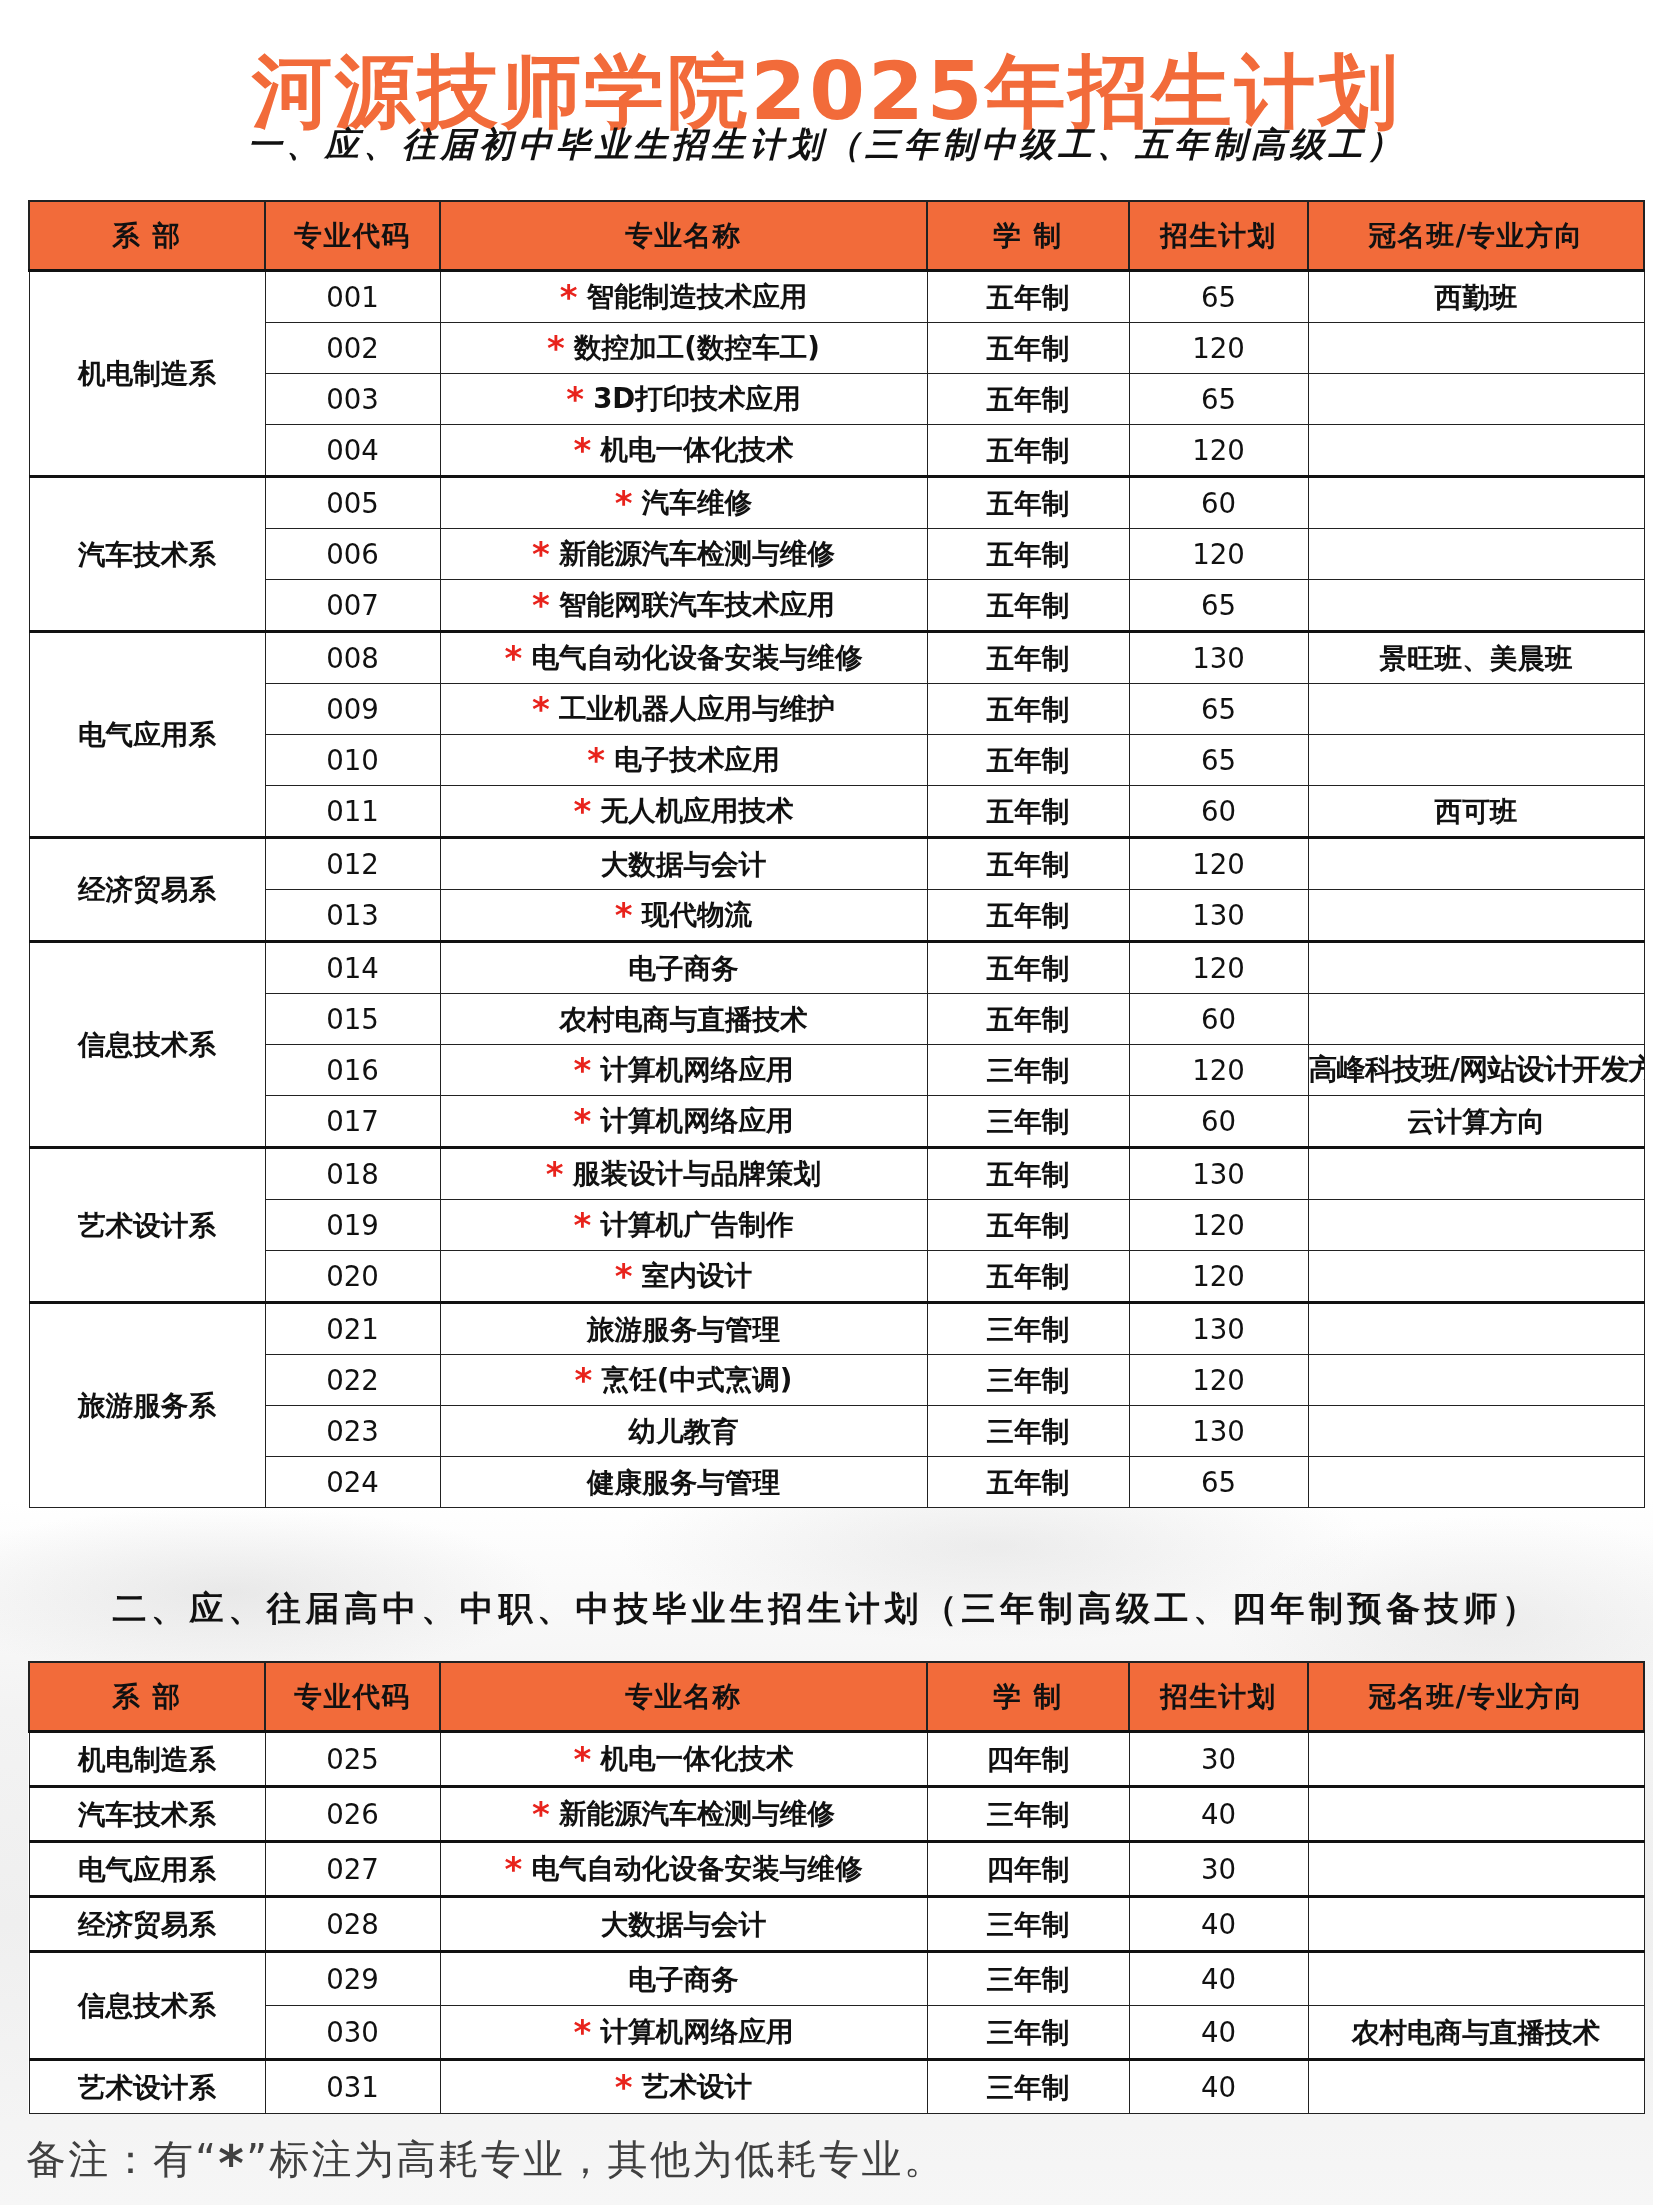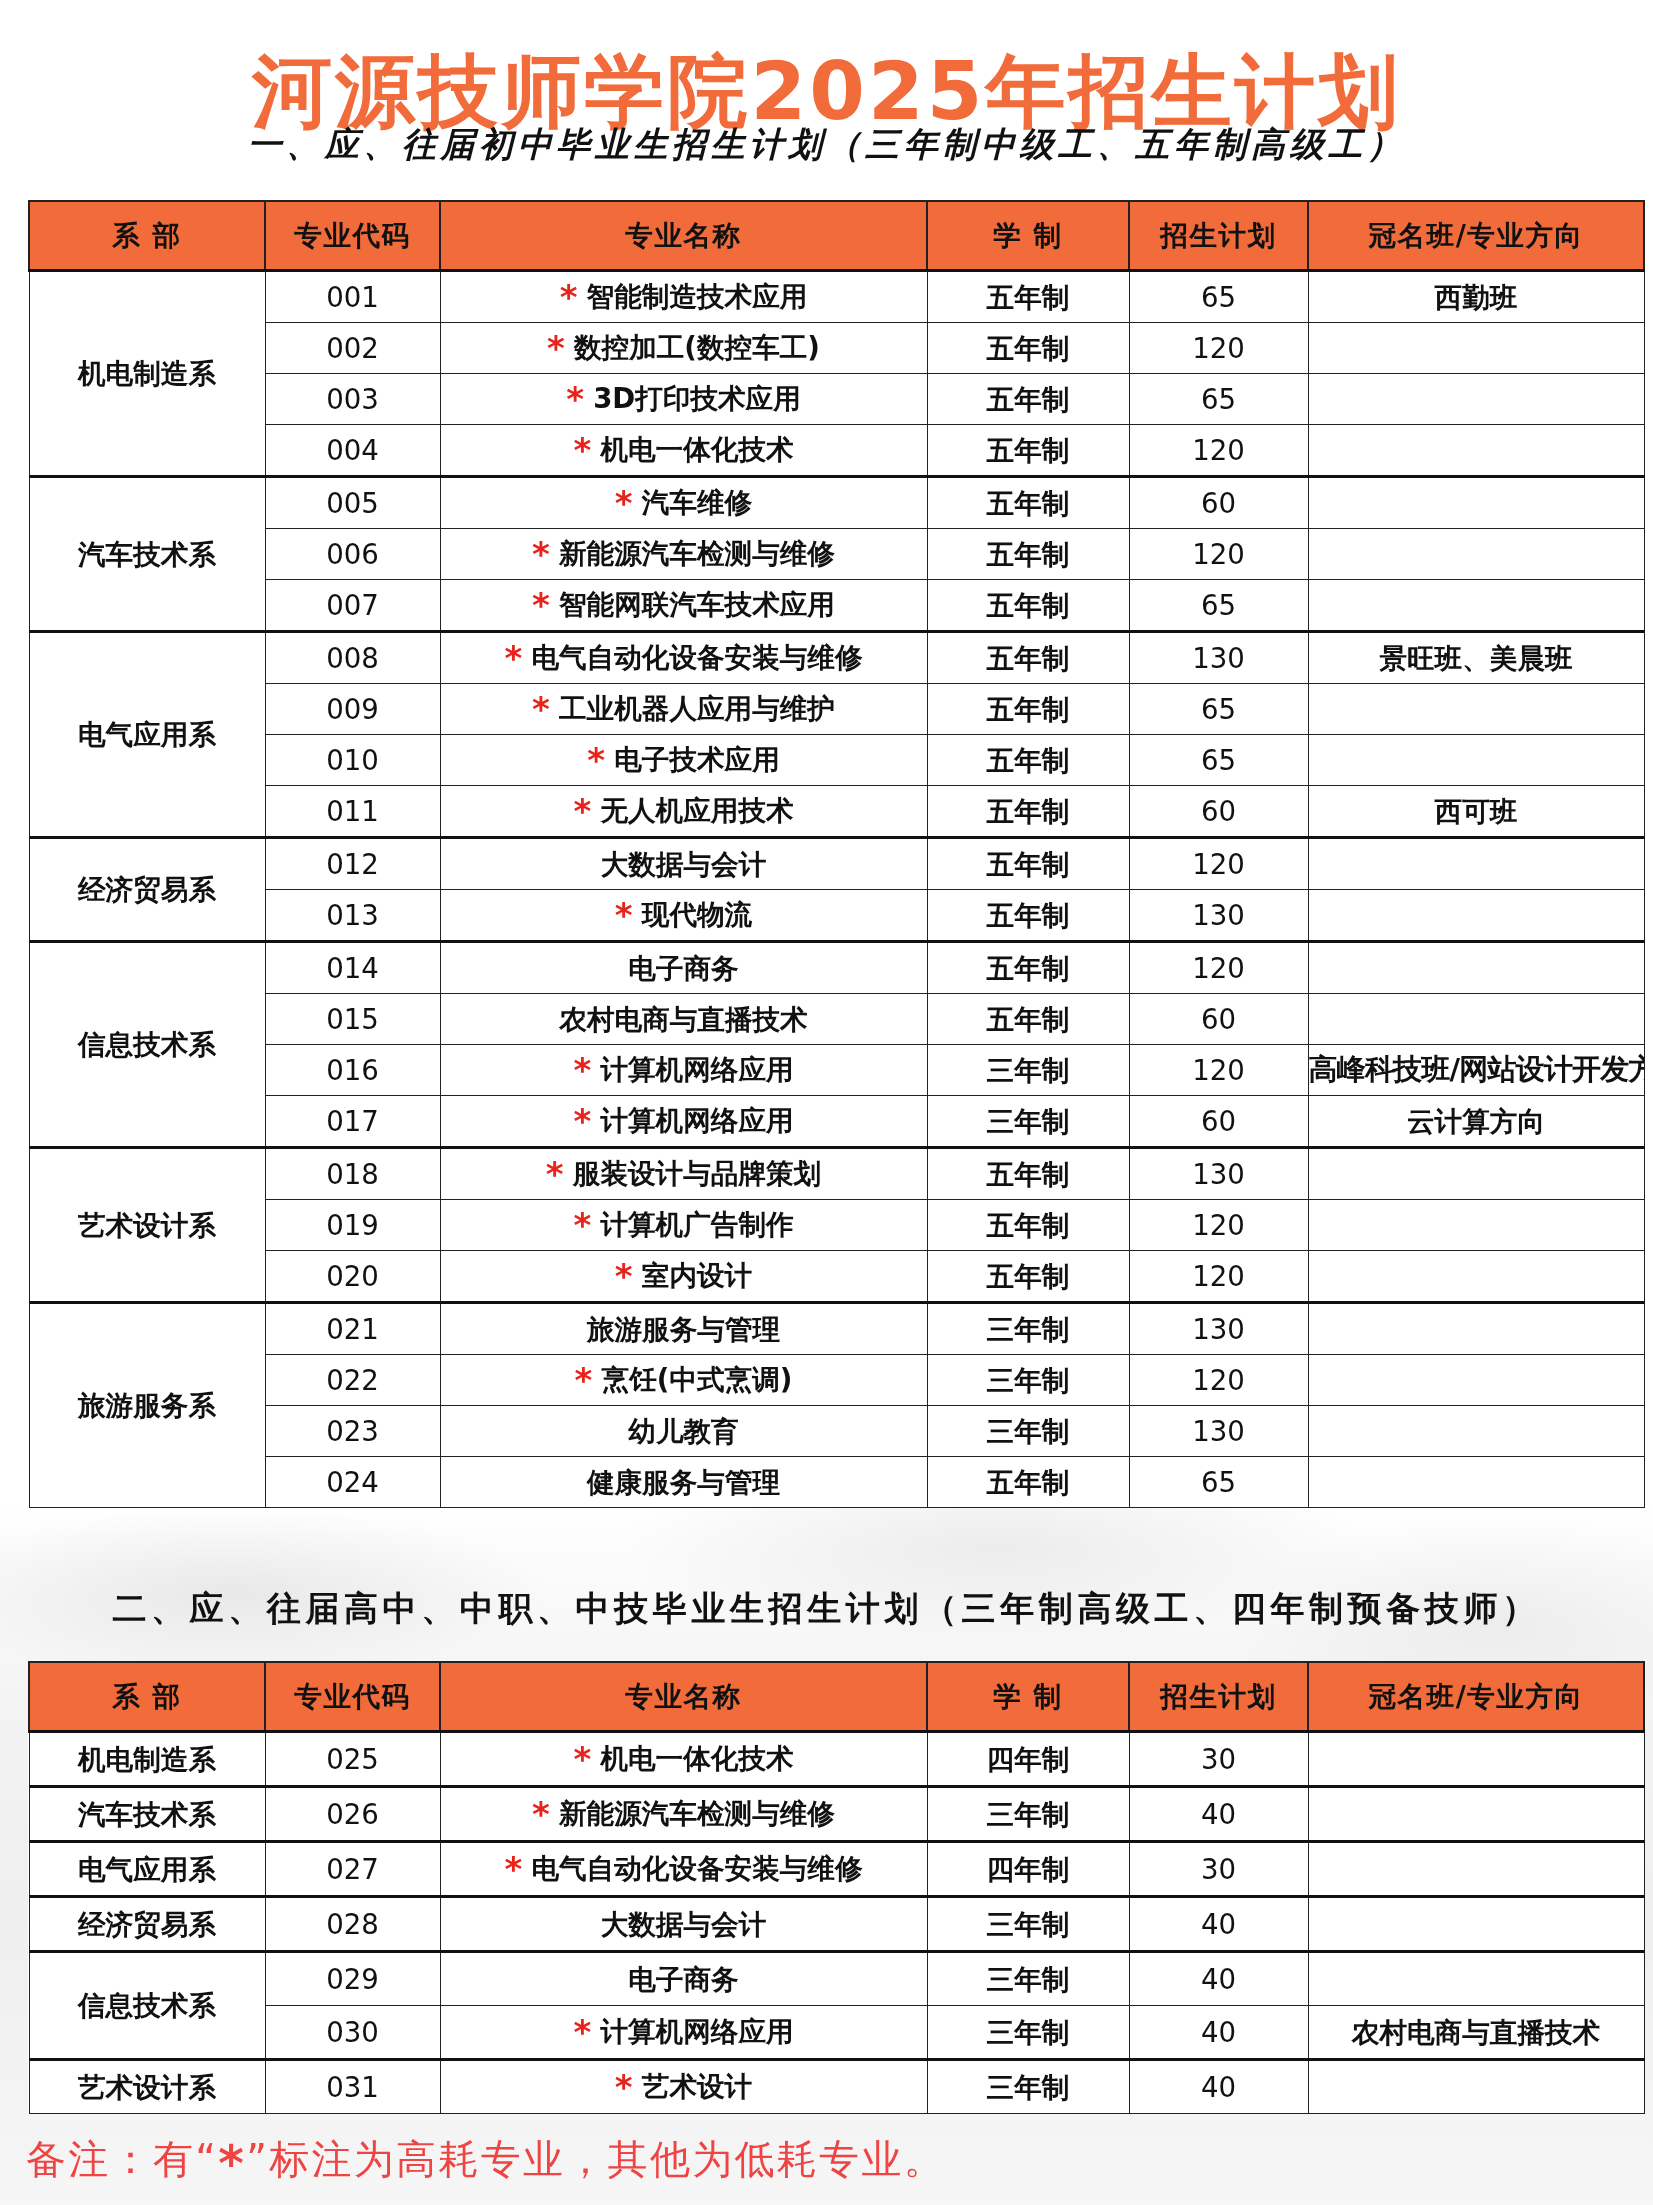--- a/index.html
+++ b/index.html
@@ -55,21 +55,21 @@
   td.code { font-weight: 400; font-size: 27.6px; }
   td.name { font-weight: 700; font-size: 27.6px; }
   td.dur { font-weight: 900; font-size: 27.6px; margin-left: 48px; }
   td.quota { font-weight: 400; font-size: 27.6px; }
   td.note { font-weight: 700; font-size: 27.6px; }
   td.note.small { font-size: 29px; letter-spacing: -0.8px; }
   tr.group-start td { border-top: 3.1px solid #111; }
   .star { color: #e8231c; font-weight: 900; margin-right: 9.2px; font-size: 34px; vertical-align: -3.1px; }
   .footnote {
     position: absolute; left: 26px; top: 2132px;
-    font-size: 40px; color: #ef4444; font-weight: 400; letter-spacing: 2.3px;
+    font-size: 40px; color: #404040; font-weight: 400; letter-spacing: 2.3px;
   }
   .footnote .fstar { font-weight: 900; font-size: 49px; vertical-align: -7.7px; }
 </style>
 </head>
 <body>
 
 <div class="bg-mountains"></div>
 
 <div class="main-title">河源技师学院2025年招生计划</div>
 

